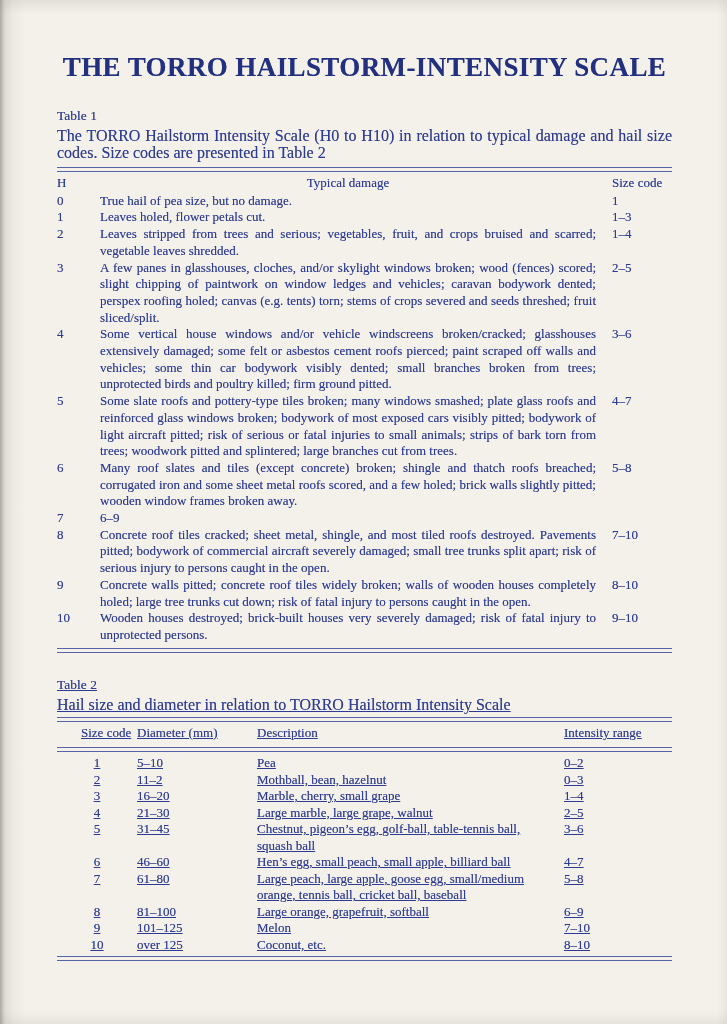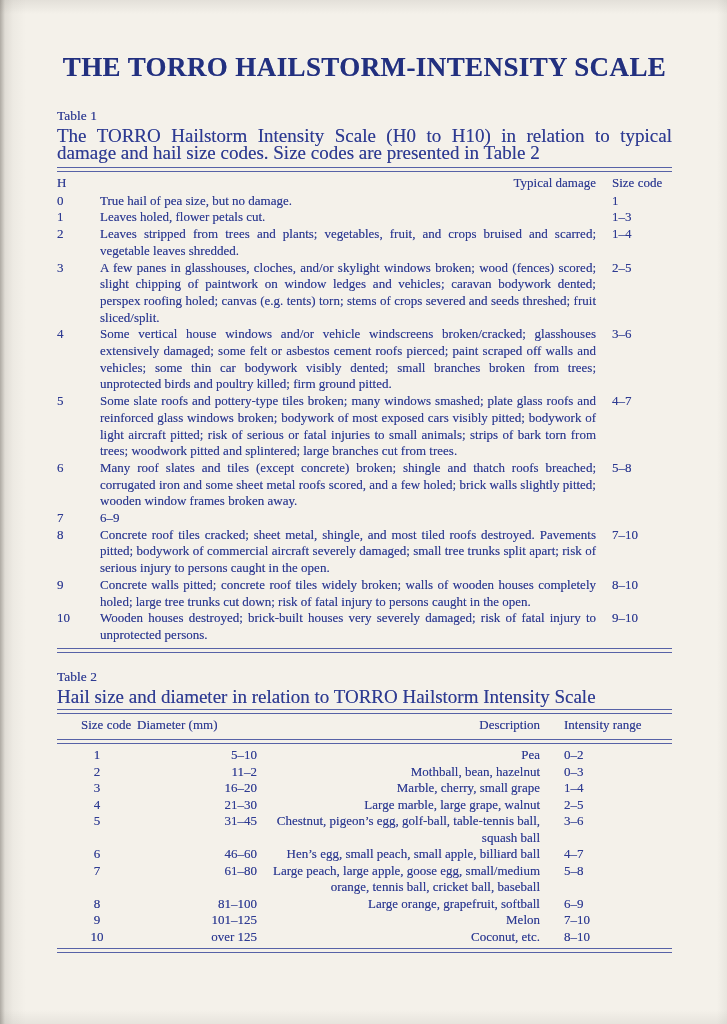--- a/index.html
+++ b/index.html
@@ -21,21 +21,21 @@
   }
   .title{
     margin:0;
     text-align:center;
     font-size:27px;
     font-weight:700;
     letter-spacing:.4px;
     color:var(--ink-dark,#22307f);
   }
   .tlabel{font-size:13.5px;margin-top:25px;}
-  .caption{font-size:19px;line-height:17px;text-align:justify;margin:3px 0 0;}
+  .caption{font-size:16px;line-height:17px;text-align:justify;margin:3px 0 0;}
   .rule{
     height:3px;
     border-top:1.7px solid var(--rule,#3c4a9c);
     border-bottom:1px solid var(--rule,#3c4a9c);
     opacity:.85;
   }
   .rule.t1-top{margin-top:6px;}
   .rule.t1-bot{margin-top:4px;}
   .rule.t2-top{margin-top:4px;}
   .rule.t2-mid{margin-top:2px;}
@@ -46,58 +46,58 @@
   .t1row.head{margin-top:3px;margin-bottom:1px;}
   .c-h{width:43px;flex:none;}
   .c-damage{flex:1;text-align:justify;padding-right:16px;}
   .c-size{width:60px;flex:none;}
 
   
   .t2row{display:flex;font-size:13px;line-height:16.5px;}
   .t2row.head{padding:3px 0 4px;}
   .c2-code{width:80px;flex:none;text-align:center;}
   .t2row.head .c2-code{text-align:left;padding-left:24px;box-sizing:border-box;}
-  .c2-diam{width:120px;flex:none;text-align:right;}
+  .c2-diam{width:120px;flex:none;text-align:left;}
   .t2row.head .c2-diam{text-align:left;}
-  .c2-desc{flex:1;padding-right:24px;text-align:right;}
+  .c2-desc{flex:1;padding-right:24px;}
   .c2-int{width:108px;flex:none;}
   .t2body{margin-top:3px;}
 </style>
 </head>
 <body>
 
 <div class="page">
 
   <h1 class="title">THE TORRO HAILSTORM-INTENSITY SCALE</h1>
 
   <section>
     <div class="tlabel">Table 1</div>
     <p class="caption">The TORRO Hailstorm Intensity Scale (H0 to H10) in relation to typical damage and hail size codes. Size codes are presented in Table 2</p>
 
     <div class="rule t1-top"></div>
 
     <div class="t1row head">
       <div class="c-h">H</div>
-      <div class="c-damage" style="text-align:right">Typical damage</div>
+      <div class="c-damage" style="text-align:center">Typical damage</div>
       <div class="c-size">Size code</div>
     </div>
 
     <div class="t1row">
       <div class="c-h">0</div>
       <div class="c-damage">True hail of pea size, but no damage.</div>
       <div class="c-size">1</div>
     </div>
     <div class="t1row">
       <div class="c-h">1</div>
       <div class="c-damage">Leaves holed, flower petals cut.</div>
       <div class="c-size">1–3</div>
     </div>
     <div class="t1row">
       <div class="c-h">2</div>
-      <div class="c-damage">Leaves stripped from trees and plants; vegetables, fruit, and crops bruised and scarred; vegetable leaves shredded.</div>
+      <div class="c-damage">Leaves stripped from trees and serious; vegetables, fruit, and crops bruised and scarred; vegetable leaves shredded.</div>
       <div class="c-size">1–4</div>
     </div>
     <div class="t1row">
       <div class="c-h">3</div>
       <div class="c-damage">A few panes in glasshouses, cloches, and/or skylight windows broken; wood (fences) scored; slight chipping of paintwork on window ledges and vehicles; caravan bodywork dented; perspex roofing holed; canvas (e.g. tents) torn; stems of crops severed and seeds threshed; fruit sliced/split.</div>
       <div class="c-size">2–5</div>
     </div>
     <div class="t1row">
       <div class="c-h">4</div>
       <div class="c-damage">Some vertical house windows and/or vehicle windscreens broken/cracked; glasshouses extensively damaged; some felt or asbestos cement roofs pierced; paint scraped off walls and vehicles; some thin car bodywork visibly dented; small branches broken from trees; unprotected birds and poultry killed; firm ground pitted.</div>
@@ -129,21 +129,21 @@
     </div>
     <div class="t1row">
       <div class="c-h">10</div>
       <div class="c-damage">Wooden houses destroyed; brick-built houses very severely damaged; risk of fatal injury to unprotected persons.</div>
       <div class="c-size">9–10</div>
     </div>
 
     <div class="rule t1-bot"></div>
   </section>
 
-  <section style="margin-top:16px;">
+  <section style="margin-top:24px;text-decoration:underline;">
     <div class="tlabel" style="margin-top:0">Table 2</div>
     <p class="caption" style="text-align:left">Hail size and diameter in relation to TORRO Hailstorm Intensity Scale</p>
 
     <div class="rule t2-top"></div>
 
     <div class="t2row head">
       <div class="c2-code">Size code</div>
       <div class="c2-diam">Diameter (mm)</div>
       <div class="c2-desc">Description</div>
       <div class="c2-int">Intensity range</div>

